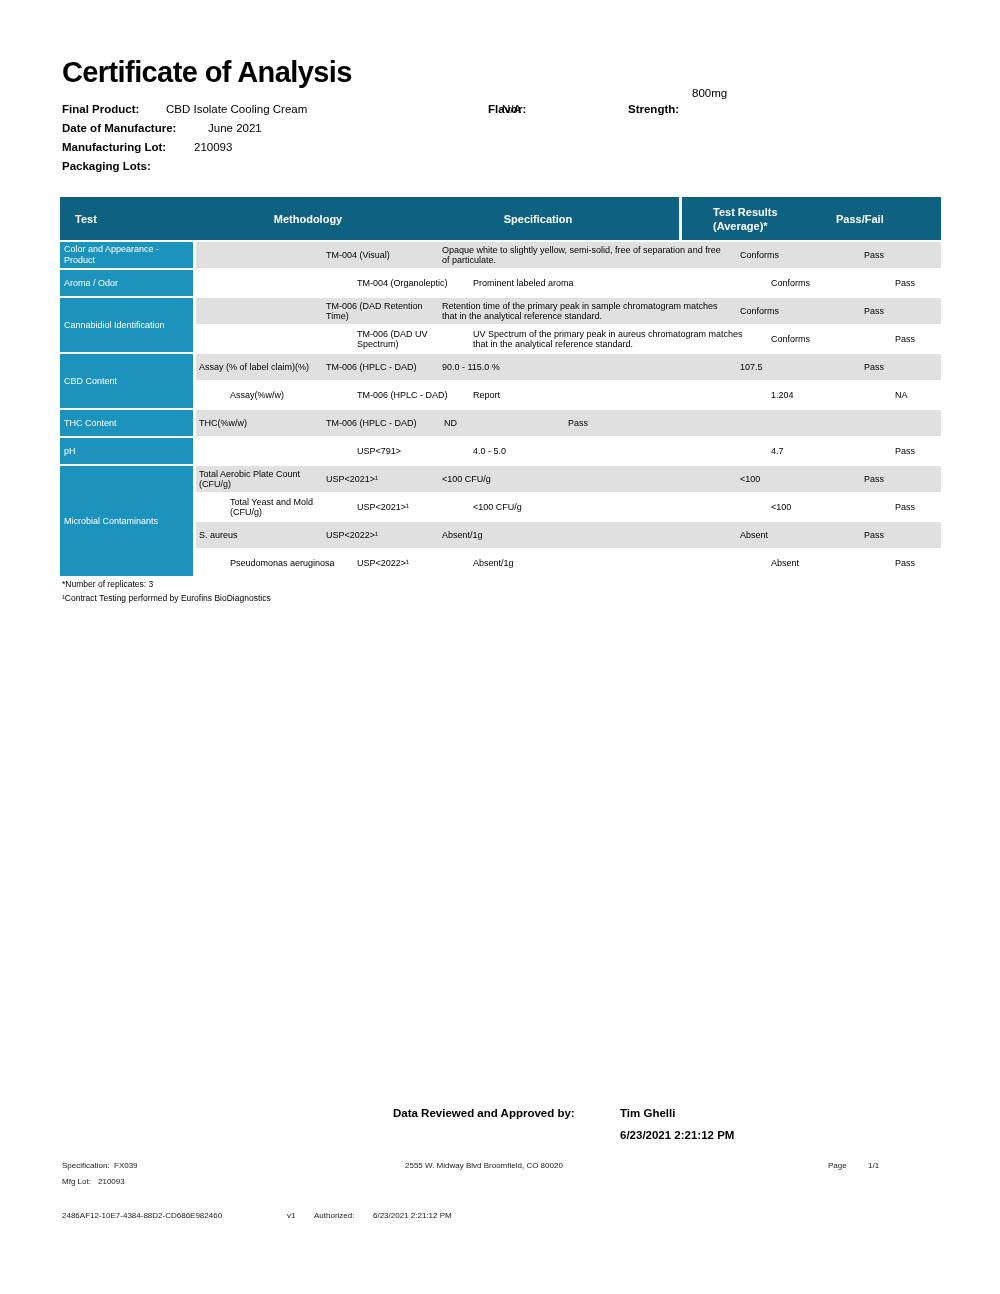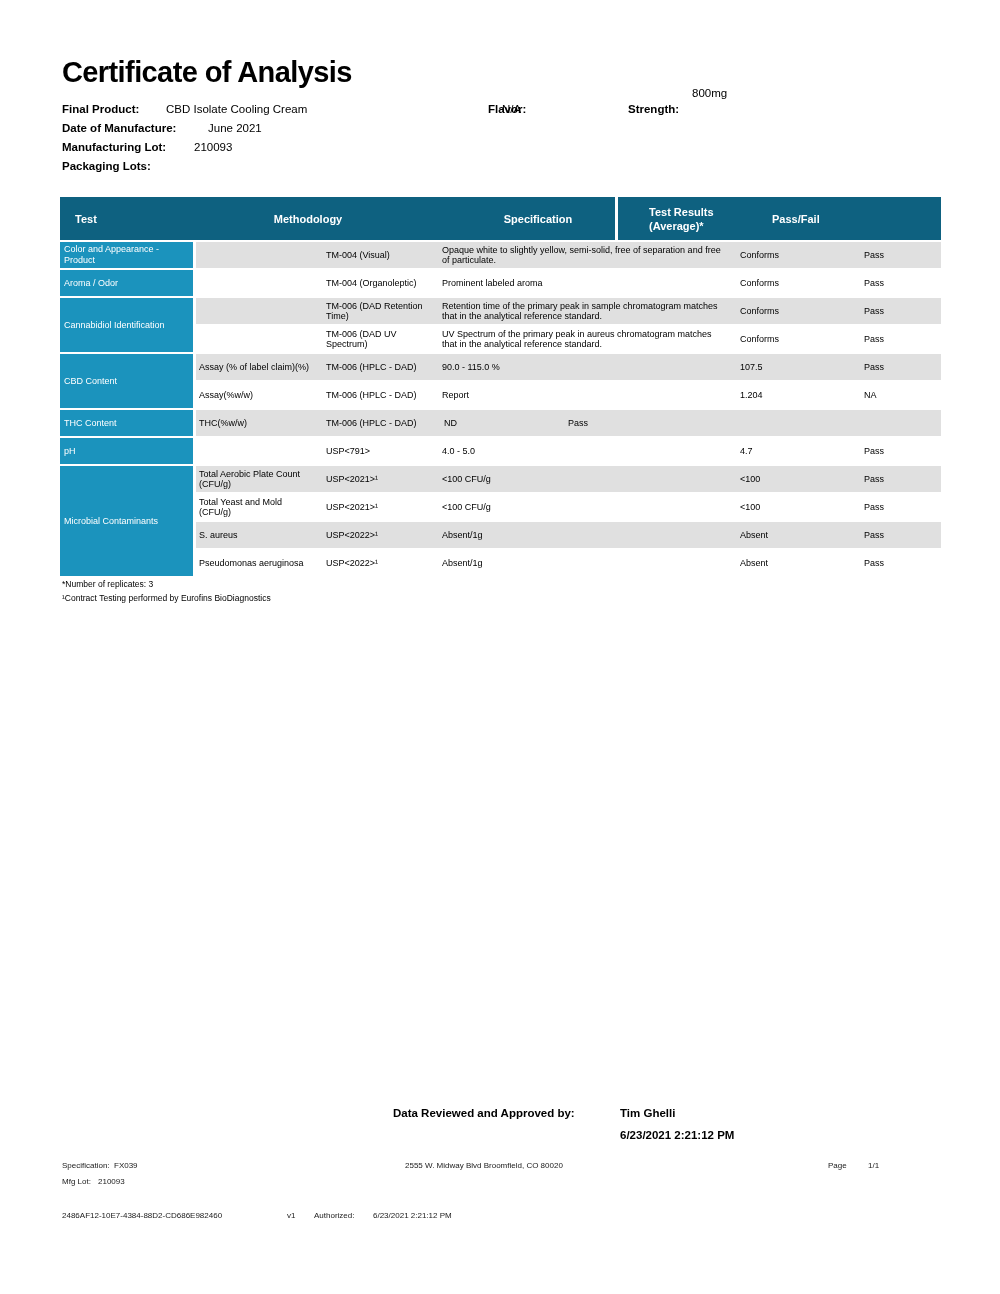--- a/index.html
+++ b/index.html
@@ -14,42 +14,42 @@
   .abs { position:absolute; }
 
   
   .doc-title { left:62px; top:56px; font-size:29px; font-weight:800; letter-spacing:-0.6px; }
   .meta-label { font-weight:bold; font-size:11.5px; white-space:nowrap; }
   .meta-value { font-size:11.5px; white-space:nowrap; }
 
   
   .coa-table { left:60px; top:197px; width:881px; }
   .thead { display:flex; height:43px; margin-bottom:2px; }
-  .th-left { width:555px; background:#0e6180; position:relative; margin-right:3px; }
+  .th-left { width:619px; background:#0e6180; position:relative; margin-right:3px; }
   .th-right { flex:1; background:#0e6180; position:relative; }
   .th-cell {
     position:absolute; color:#fff; font-weight:bold; font-size:11px;
     top:50%; transform:translateY(-50%); white-space:nowrap;
   }
   .th-center { transform:translate(-50%,-50%); }
   .th-wrap { white-space:normal; width:92px; line-height:14px; }
 
   .tgroup { display:flex; }
   .glabel {
     width:136px; box-sizing:border-box;
     background:#1b93bd; color:#fff;
     font-size:9px; line-height:11px;
     padding:2px 3px 2px 4px;
     border-right:3px solid #fff; border-bottom:2px solid #fff;
     display:flex; align-items:center;
   }
   .grows { flex:1; display:flex; flex-direction:column; }
   .trow { display:flex; height:28px; box-sizing:border-box; border-bottom:2px solid #fff; }
   .trow.gray { background:#e0e0e0; }
-  .trow.white { background:#ffffff; }
+  .trow.white { background:#ffffff;margin-left:31px; }
   .c { display:flex; align-items:center; box-sizing:border-box; font-size:9px; line-height:10.5px; }
   .c-sub  { width:126px; padding-left:3px; padding-right:6px; }
   .c-meth { width:118px; padding-left:4px; padding-right:6px; }
   .c-spec { width:296px; padding-left:2px; padding-right:12px; }
   .c-res  { width:126px; padding-left:4px; }
   .c-pass { flex:1; padding-left:2px; }
 
   .footnote { font-size:8.5px; }
 
   .approval-label { font-weight:bold; font-size:11.5px; white-space:nowrap; }

